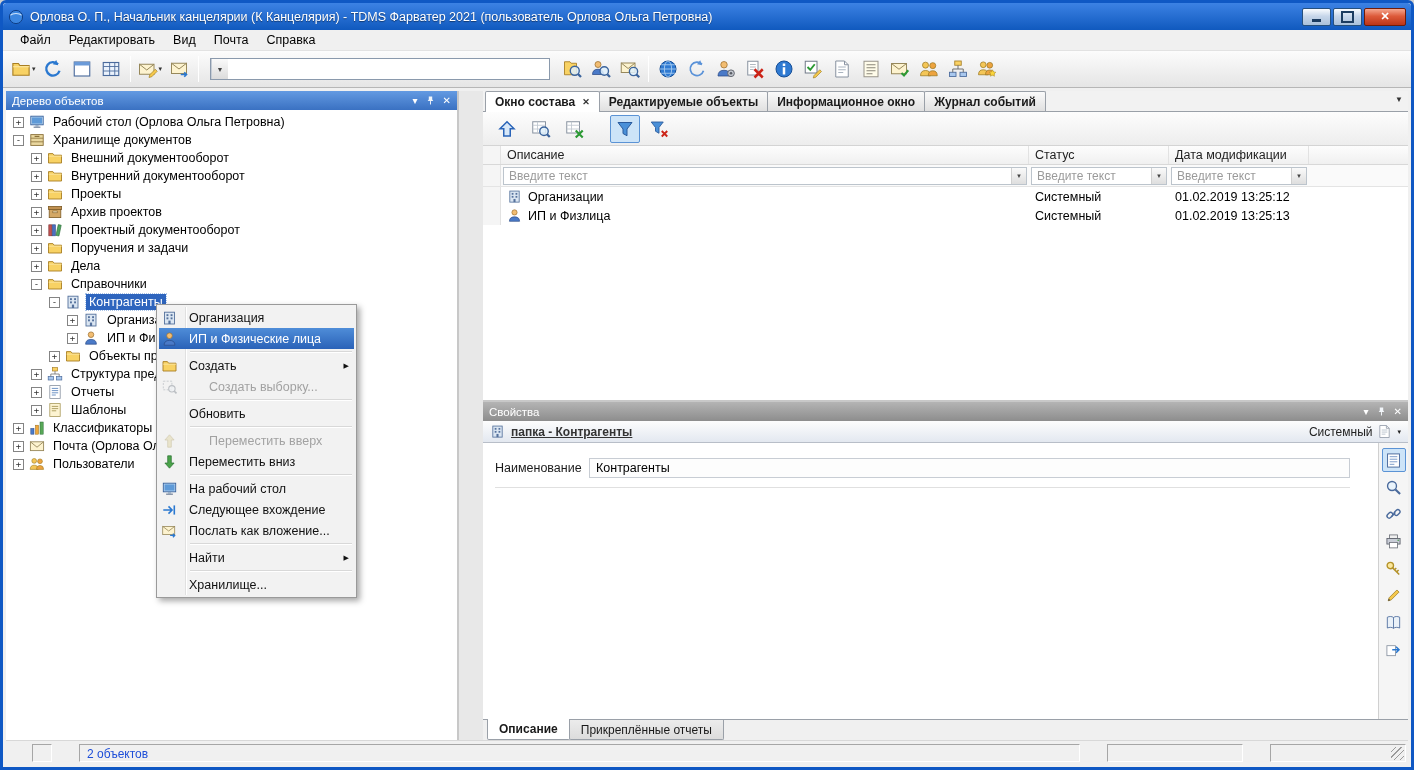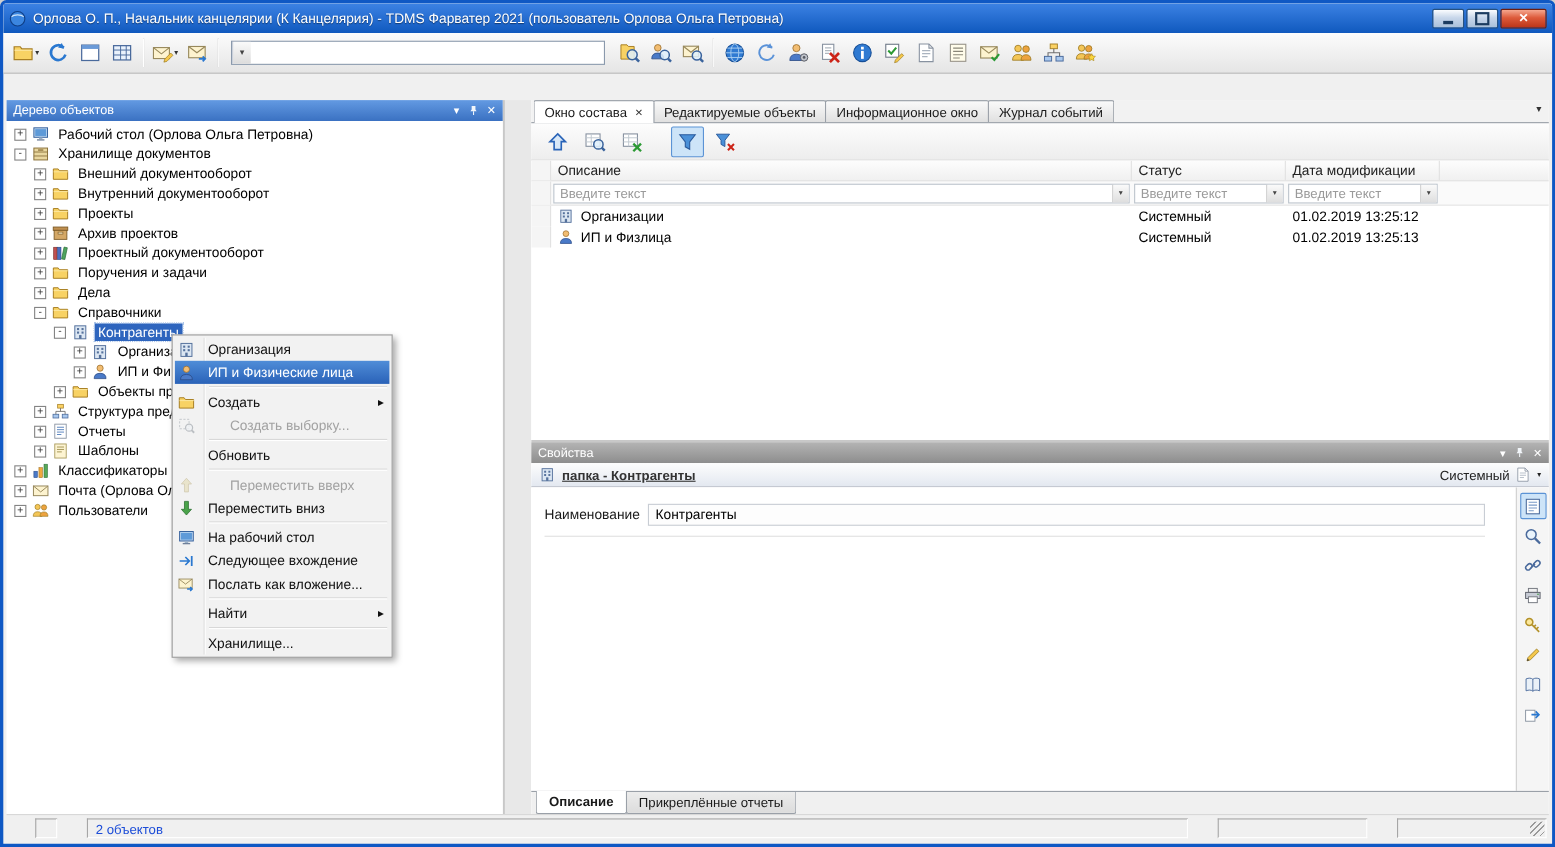--- a/index.html
+++ b/index.html
@@ -44,21 +44,21 @@
   .tree-item { height: 18px; display: flex; align-items: center; white-space: nowrap; }
   .expander { width: 11px; height: 11px; border: 1px solid #848484; background: #fff; font-size: 9px; line-height: 9px; text-align: center; color: #333; margin-right: 5px; flex: none; font-family: "DejaVu Sans Mono", monospace; }
   .tree-item .ic { width: 16px; height: 16px; margin-right: 5px; flex: none; }
   .tree-label { padding: 1px 3px; color: #000; }
   .tree-label.selected { background: #2e65be; color: #fff; outline: 1px dotted #aac4e8; }
 
   #right-area { flex: 1; display: flex; flex-direction: column; background: #fff; min-width: 0; }
 
   
   #tabs-row { height: 21px; background: #f2f2f2; border-bottom: 1px solid #9aa0a8; display: flex; align-items: flex-end; padding-left: 2px; position: relative; flex: none; }
-  .tab { height: 20px; display: flex; align-items: center; padding: 0 9px; font-size: 12px; background: linear-gradient(#fafafa, #e0e0e0); border: 1px solid #9aa0a8; border-bottom: none; margin-right: -1px; border-radius: 2px 2px 0 0; color: #1a1a1a; }
+  .tab { height: 20px; display: flex; align-items: center; padding: 0 9px; font-size: 12px; background: linear-gradient(#fafafa, #e0e0e0); border: 1px solid #9aa0a8; border-bottom: none; margin-right: -1px; border-radius: 2px 2px 0 0; color: #1a1a1a; font-weight: bold; }
   .tab.active { background: #fff; height: 21px; margin-bottom: -1px; z-index: 2; }
   .tab-close { margin-left: 7px; font-size: 9px; color: #333; }
   .tabs-overflow { position: absolute; right: 5px; top: 4px; font-size: 8px; color: #333; }
 
   #content-toolbar { height: 34px; background: linear-gradient(#fdfdfd, #ededed); border-bottom: 1px solid #d4d4d4; display: flex; align-items: center; padding: 0 9px; gap: 4px; flex: none; }
   #content-toolbar .tbtn { width: 30px; height: 28px; }
   #content-toolbar .tbtn .ic { width: 20px; height: 20px; }
 
   
   #obj-table { flex: 1; background: #fff; overflow: hidden; font-size: 12.5px; }
@@ -133,20 +133,27 @@
           <path d="M2.2 6.2C5 4 11 4 13.8 6.2" stroke="#cfe4fa" stroke-width="1.1" fill="none"></path>
           <circle cx="8" cy="8" r="6.6" fill="none" stroke="#0f3f86"></circle>
         </svg>
       </span>
     <span class="title">Орлова О. П., Начальник канцелярии (К Канцелярия) - TDMS Фарватер 2021 (пользователь Орлова Ольга Петровна)</span>
     <span class="winbtn minb"></span>
     <span class="winbtn maxb"></span>
     <span class="winbtn closeb">✕</span>
   </div>
 
+  <div id="menubar">
+      <span class="menu-item">Файл</span>
+      <span class="menu-item">Редактировать</span>
+      <span class="menu-item">Вид</span>
+      <span class="menu-item">Почта</span>
+      <span class="menu-item">Справка</span>
+    </div>
   <div id="toolbar">
       <span class="tbtn">
         <span class="ic ">
           <svg viewBox="0 0 16 16">
             <path d="M1.5 13V3.6h4.4l1.2 1.6h7.4V13z" fill="#f8d264" stroke="#a87e22" stroke-width="0.9"></path>
             <path d="M1.7 6.2h13" stroke="#fce9a8" stroke-width="0.8"></path>
           </svg>
         </span>
         <span class="dd">▾</span>
       </span>

